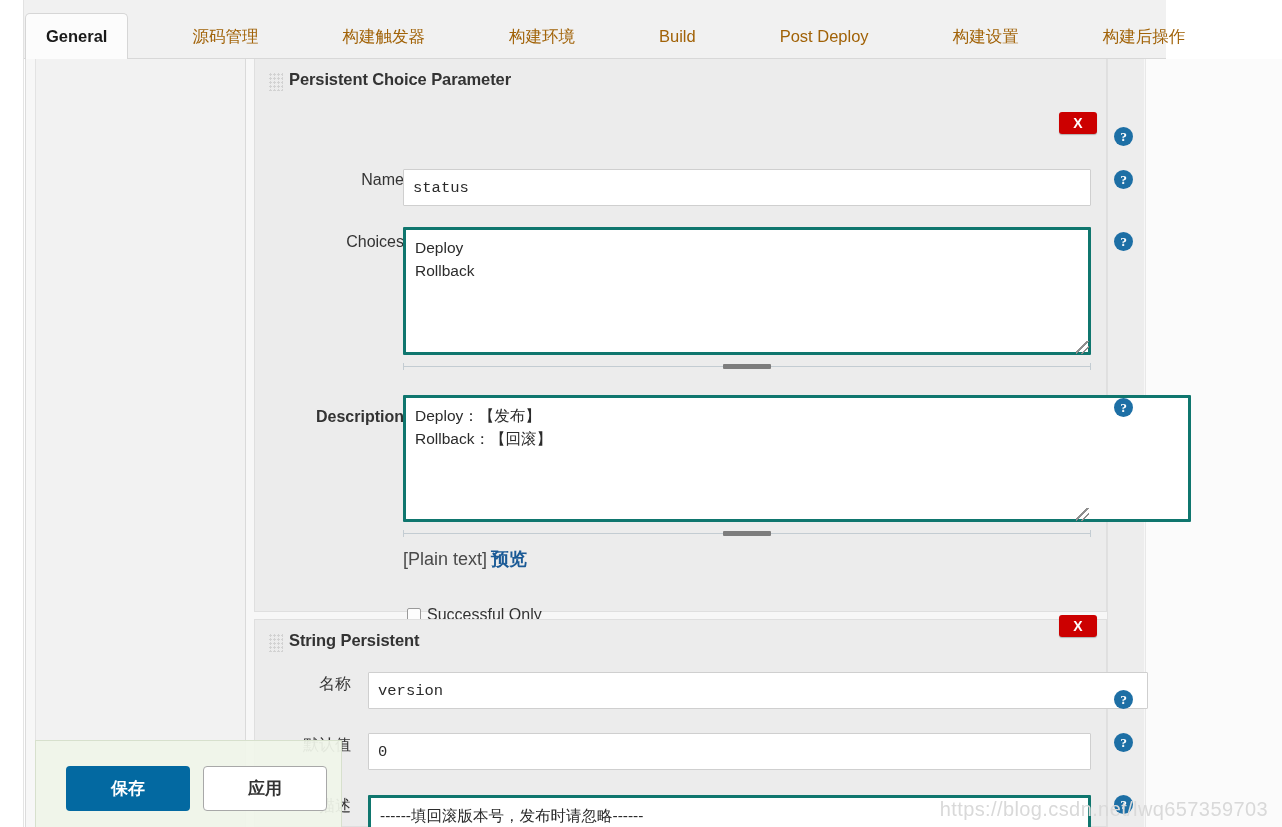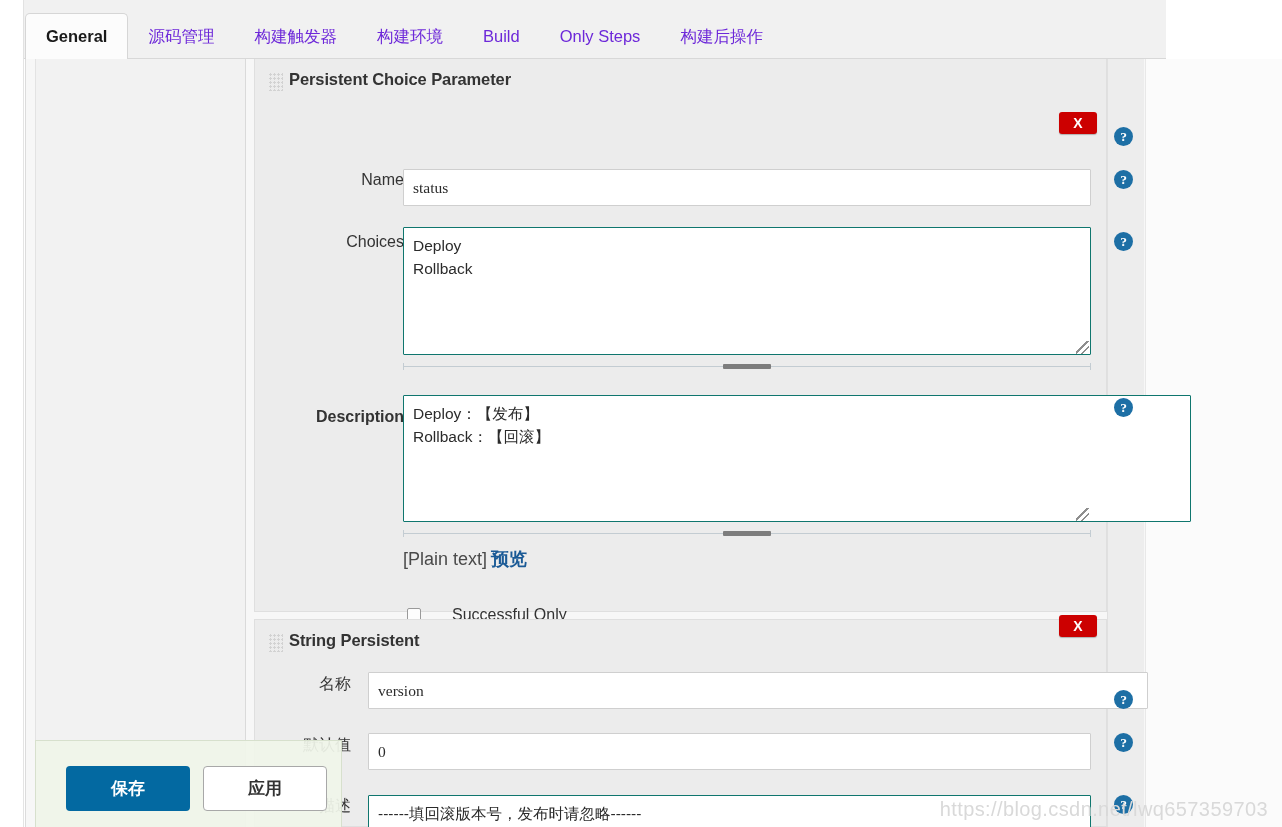--- a/index.html
+++ b/index.html
@@ -41,27 +41,28 @@
     width: 116px; height: 59px;
     background: #ffffff;
     box-sizing: border-box;
   }
   .tabs {
     position: absolute;
     left: 25px; top: 0;
     height: 59px;
     display: flex;
     align-items: flex-end;
+    gap: 44px;
   }
   .tab {
     padding: 0 20px;
     height: 46px;
     line-height: 46px;
     font-size: 16.5px;
-    color: #6d28d9;
+    color: #a16207;
     white-space: nowrap;
     cursor: pointer;
     user-select: none;
   }
   .tab.active {
     background: #fcfcfc;
     color: #1a1a1a;
     font-weight: bold;
     border: 1px solid #d6d6d6;
     border-bottom: none;
@@ -179,31 +180,31 @@
     position: absolute;
     font-size: 16px;
     color: #333333;
     text-align: right;
   }
   .txt-input {
     position: absolute;
     background: #ffffff;
     border: 1px solid #cfcfcf;
     box-sizing: border-box;
-    font-family: Liberation Serif, serif;
+    font-family: Liberation Mono, monospace;
     font-size: 15.5px;
     color: #2b2b2b;
     padding: 0 9px;
     outline: none;
     border-radius: 1px;
   }
   .txt-area {
     position: absolute;
     background: #ffffff;
-    border: 1px solid #0f766e;
+    border: 3px solid #0f766e;
     box-sizing: border-box;
     font-family: "Liberation Sans", "DejaVu Sans", sans-serif;
     font-size: 15.5px;
     color: #2b2b2b;
     padding: 7px 9px;
     line-height: 22.5px;
     outline: none;
     resize: none;
     overflow: hidden;
     white-space: pre;
@@ -264,21 +265,21 @@
   }
   .cb-box {
     width: 14px; height: 14px;
     border: 1px solid #9a9a9a;
     background: #fdfdfd;
     border-radius: 2px;
     cursor: pointer;
     box-sizing: border-box;
   }
   .cb-label {
-    margin-left: 31px;
+    margin-left: 6px;
     font-size: 16px;
     color: #333333;
     cursor: pointer;
   }
 
   
   .help-icon {
     position: absolute;
     width: 19px; height: 19px;
     border-radius: 50%;
@@ -354,21 +355,22 @@
 
   <div class="tabbar">
     <div class="tabbar-left-pad"></div>
     <div class="tabbar-right-pad"></div>
     <div class="tabs">
       <div class="tab active">General</div>
       <div class="tab">源码管理</div>
       <div class="tab">构建触发器</div>
       <div class="tab">构建环境</div>
       <div class="tab">Build</div>
-      <div class="tab">Only Steps</div>
+      <div class="tab">Post Deploy</div>
+      <div class="tab">构建设置</div>
       <div class="tab">构建后操作</div>
     </div>
   </div>
 
   <div class="page-body">
 
     <div class="outer-left-gutter"></div>
     <div class="form-wrap"></div>
     <div class="label-col"></div>
     <div class="right-rail"></div>

